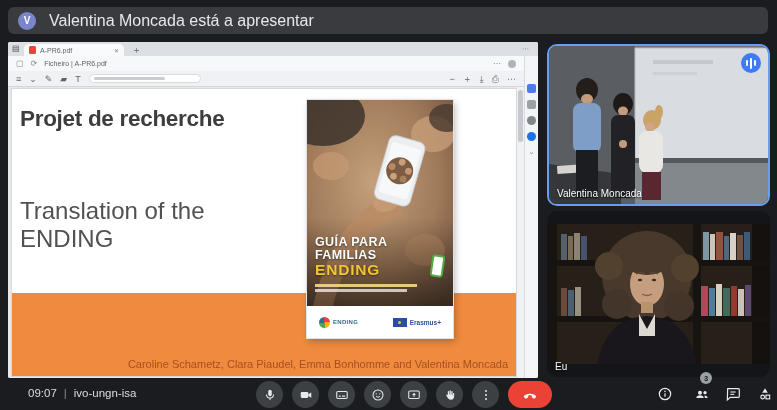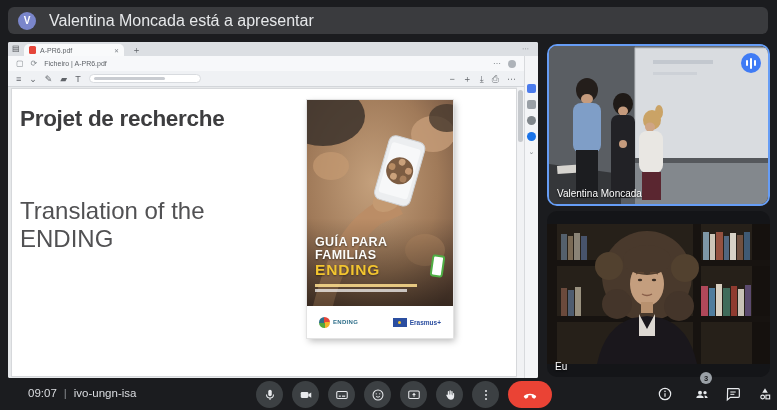--- a/index.html
+++ b/index.html
@@ -168,20 +168,23 @@
 
         <div class="slide-title">
           <div>Projet de recherche</div>
         </div>
 
         <div class="slide-subtitle">
           <div>Translation of the</div>
           <div>ENDING</div>
         </div>
 
+        <div class="band">
+          <div class="authors">Caroline Schametz, Clara Piaudel, Emma Bonhomme and Valentina Moncada</div>
+        </div>
 
         <div class="cover">
           <svg class="cover-photo" width="146" height="206" viewBox="0 0 146 206">
             <defs>
               <radialGradient id="warm" cx="45%" cy="40%" r="75%">
                 <stop offset="0%" stop-color="#c4a07c"></stop>
                   <stop offset="60%" stop-color="#a07a59"></stop>
                 <stop offset="100%" stop-color="#6f5240"></stop>
               </radialGradient>
               <linearGradient id="fade" x1="0" y1="0" x2="0" y2="1">

